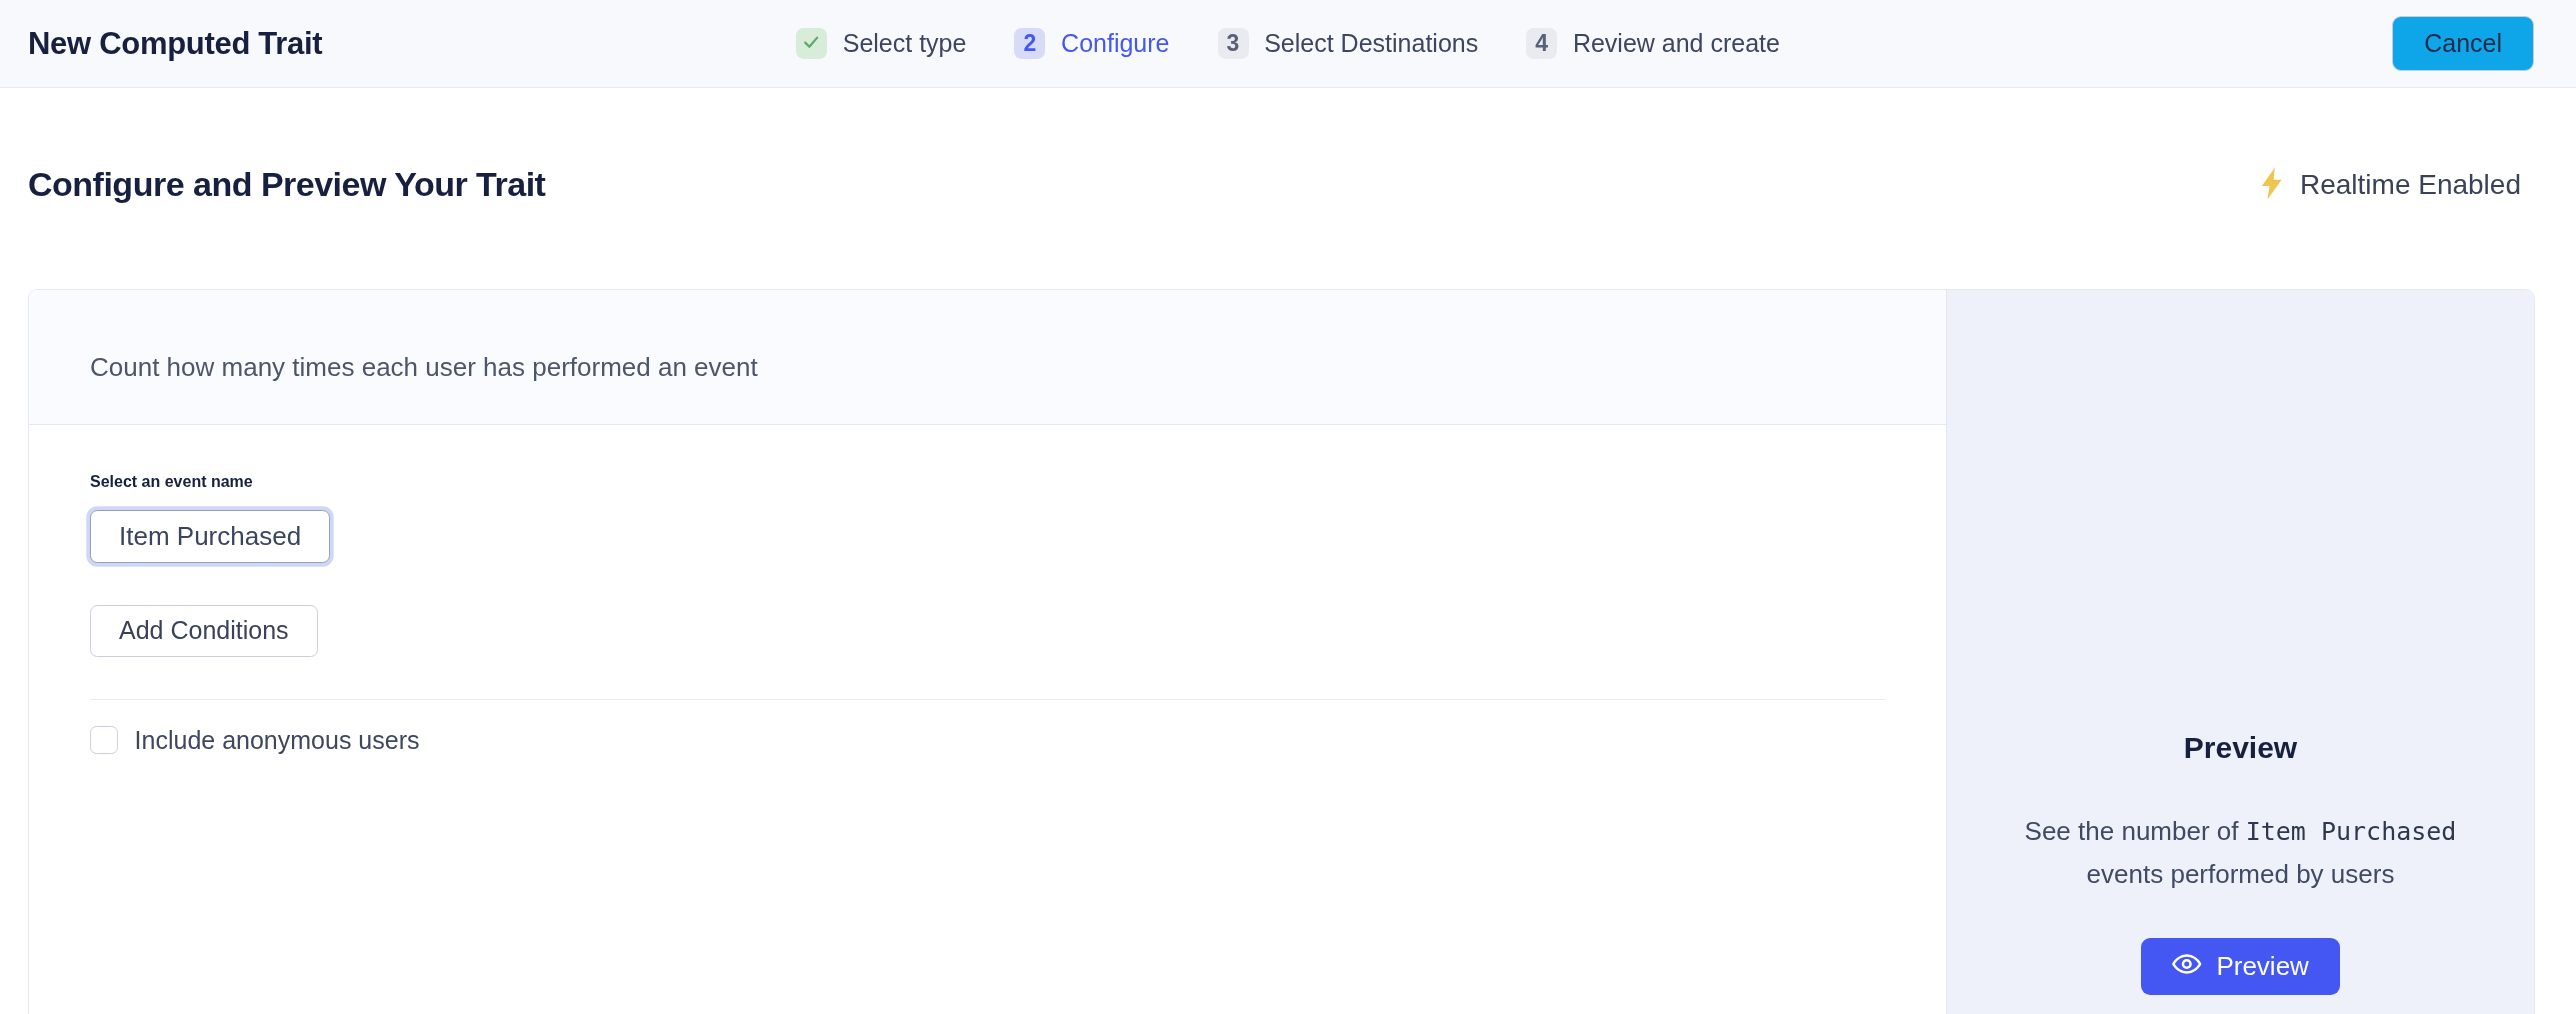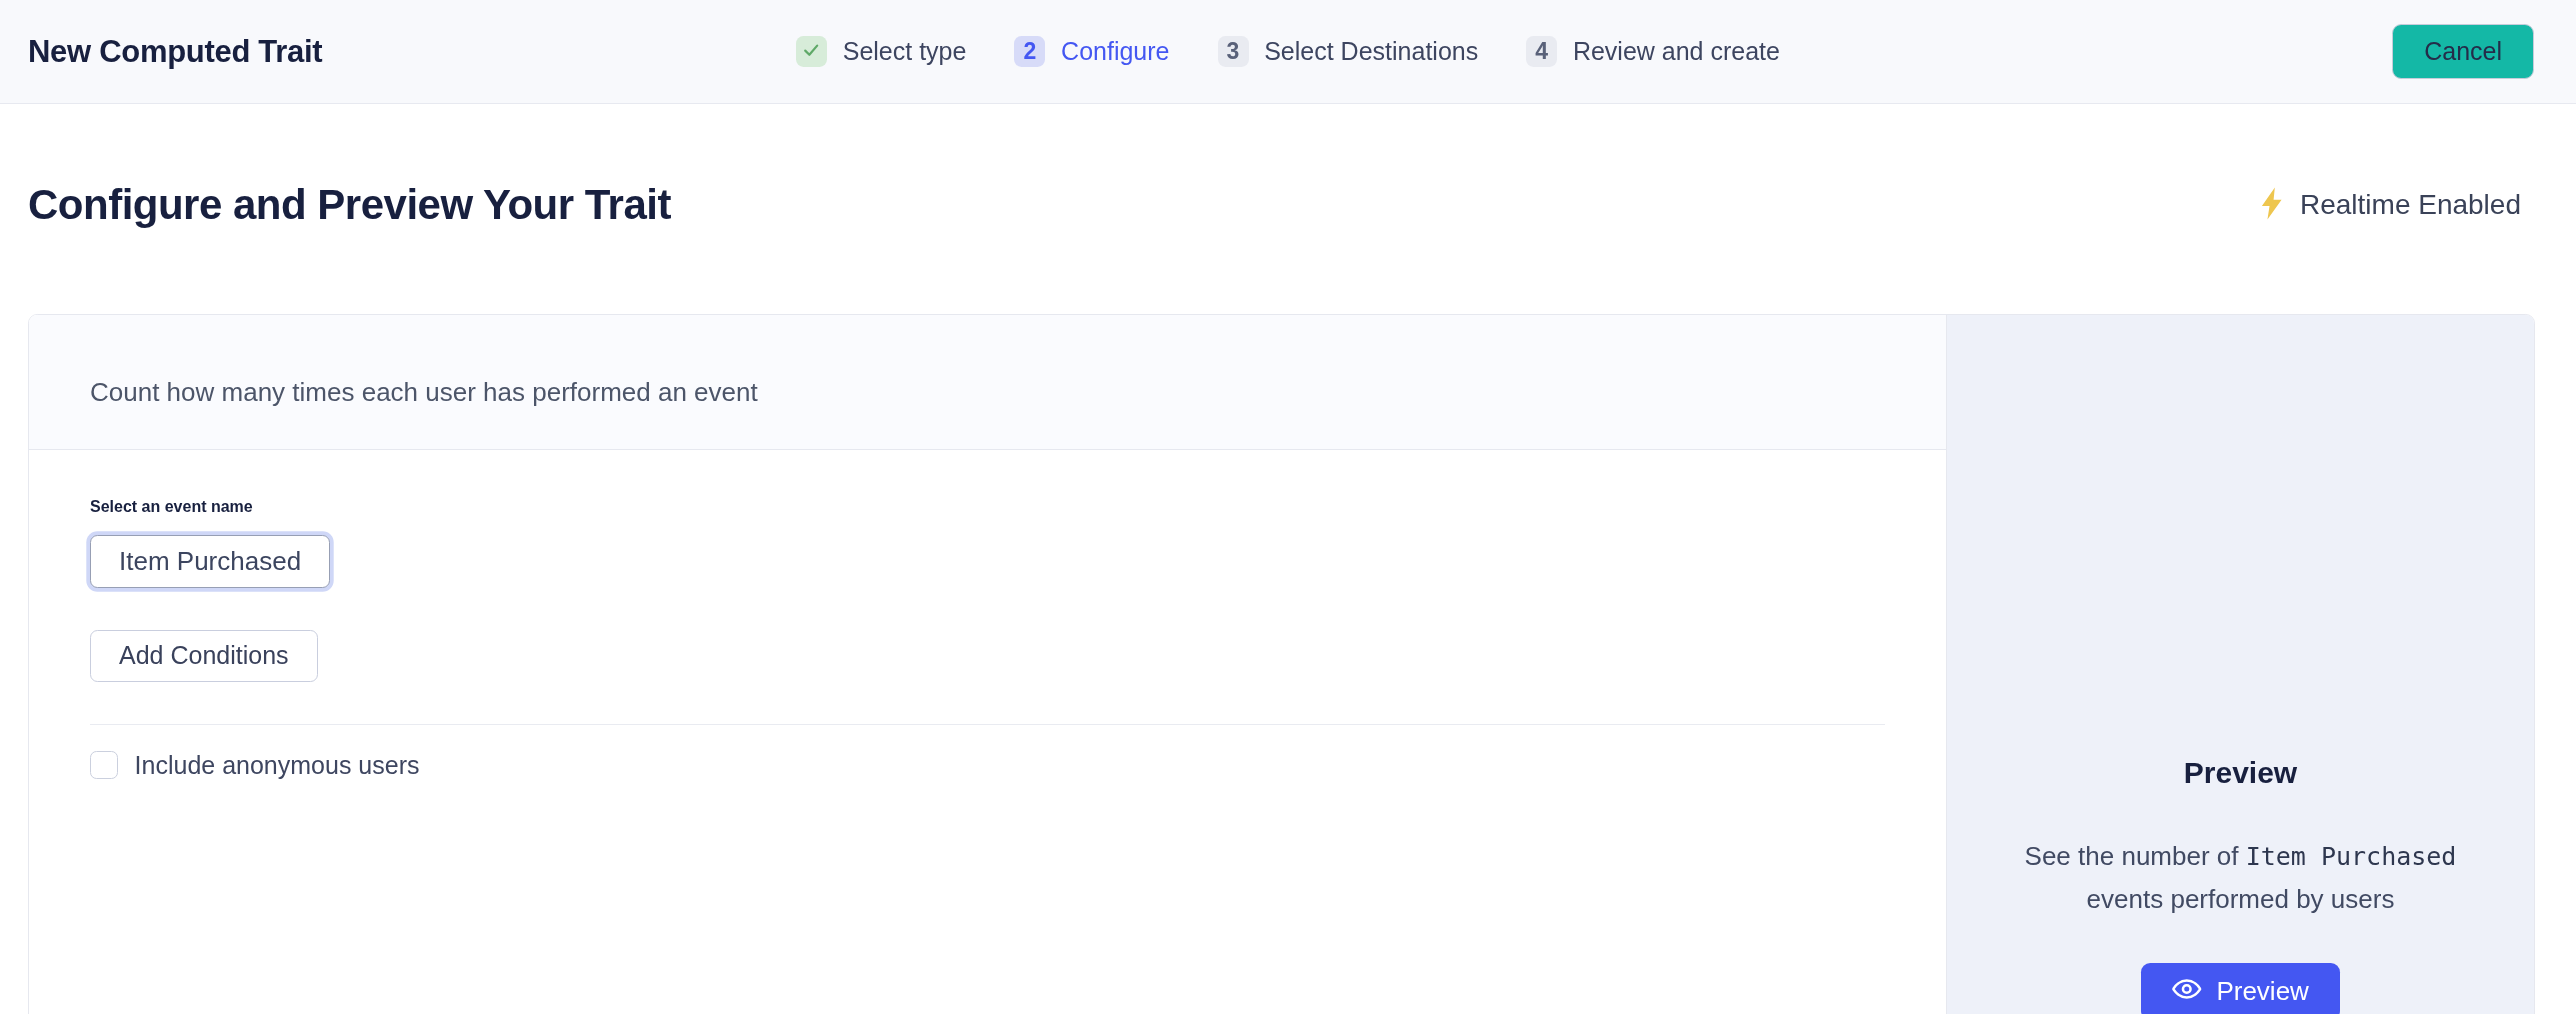--- a/index.html
+++ b/index.html
@@ -19,21 +19,21 @@
   html,body{width:2576px;height:1014px;overflow:hidden;}
   body{
     background:#ffffff;
     font-family:"Liberation Sans", sans-serif;
     color:var(--navy);
   }
 
   
   .topbar{
     position:relative;
-    height:104px;
+    height:88px;
     background:#f8f9fc;
     border-bottom:0.9px solid #e7e9f0;
     display:flex;
     align-items:center;
   }
   .topbar-title{
     position:absolute;
     left:28px;
     font-size:31px;
     font-weight:700;
@@ -61,40 +61,40 @@
   .step-badge.done{background:var(--green-bg);}
   .step-badge.active{background:#d7dbf8;color:var(--accent);}
   .step-badge.upcoming{background:#e9ebf1;color:#596179;}
   .step-label{font-size:25px;font-weight:500;color:#3d4560;}
   .step.active .step-label{color:var(--accent);}
   .cancel-btn{
     position:absolute;
     right:42px;
     height:55px;
     padding:0 31px;
-    background:#14b8a6;
+    background:#0ea5e9;
     border:0.9px solid #c7ccda;
     border-radius:9.2px;
     font-family:"Liberation Sans", sans-serif;
     font-size:25px;
     font-weight:500;
     color:#242c49;
     cursor:pointer;
   }
 
   
   .page-head{
     display:flex;
     align-items:center;
     justify-content:space-between;
     padding:0 55px 0 28px;
     margin-top:77px;
   }
   .page-title{
-    font-size:42px;
+    font-size:34px;
     font-weight:700;
     letter-spacing:-0.5px;
     color:var(--navy);
   }
   .realtime{
     display:flex;
     align-items:center;
     gap:13px;
   }
   .realtime-label{

